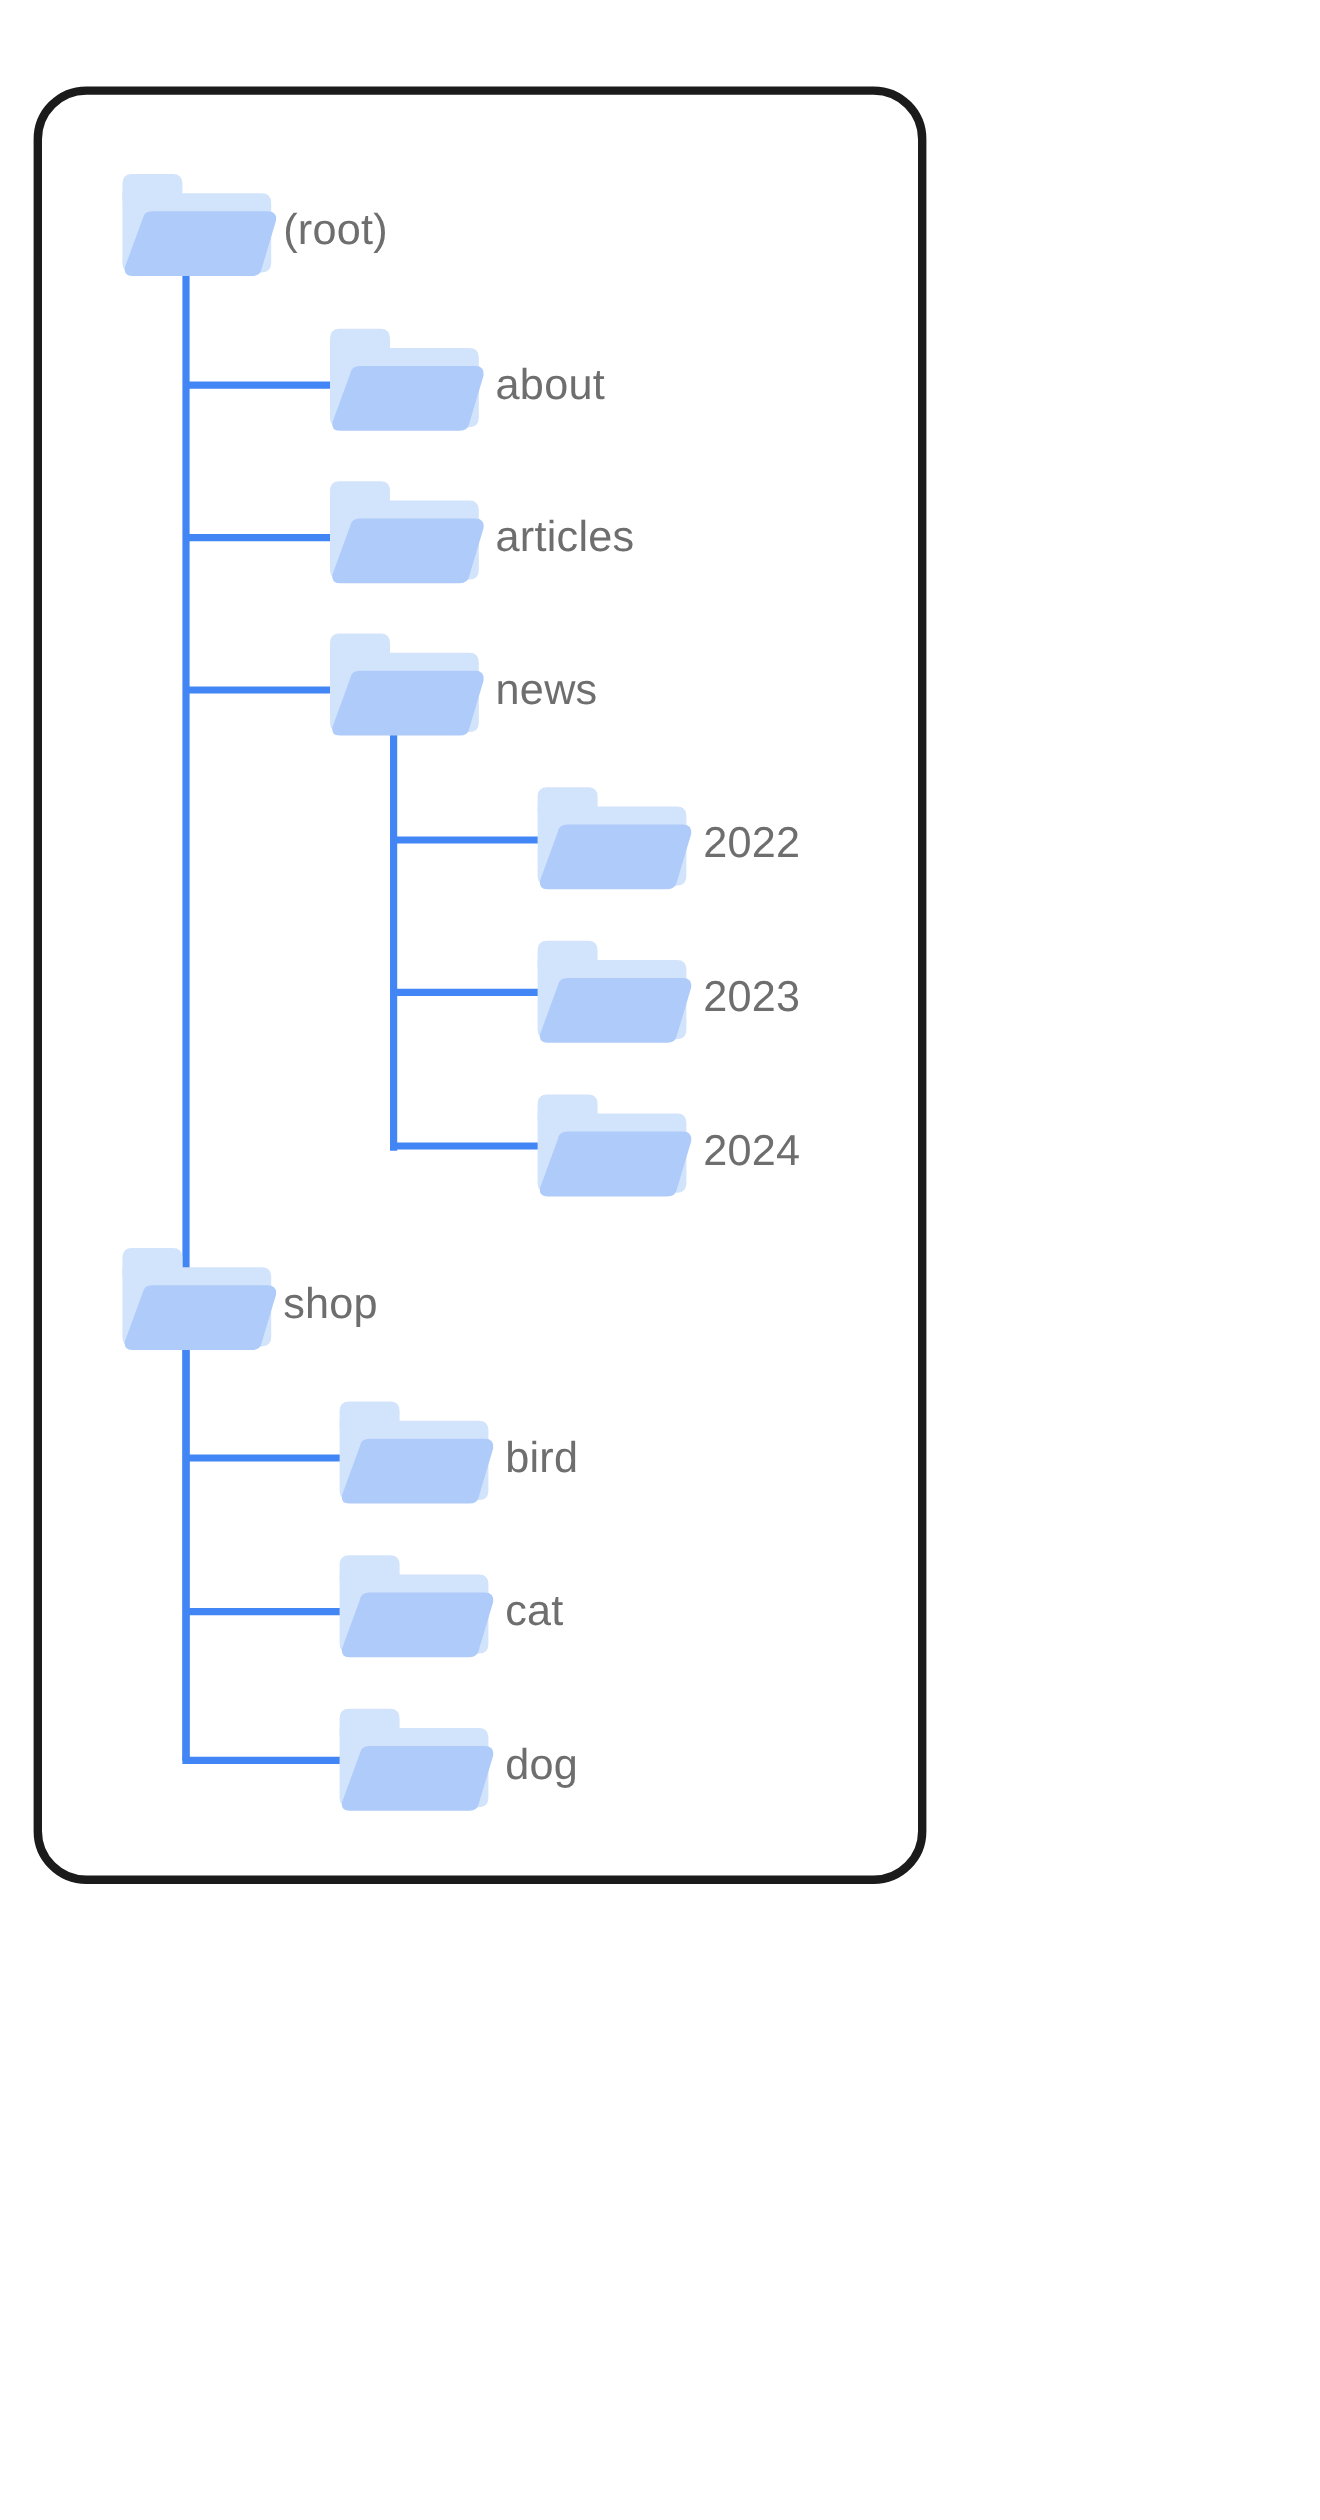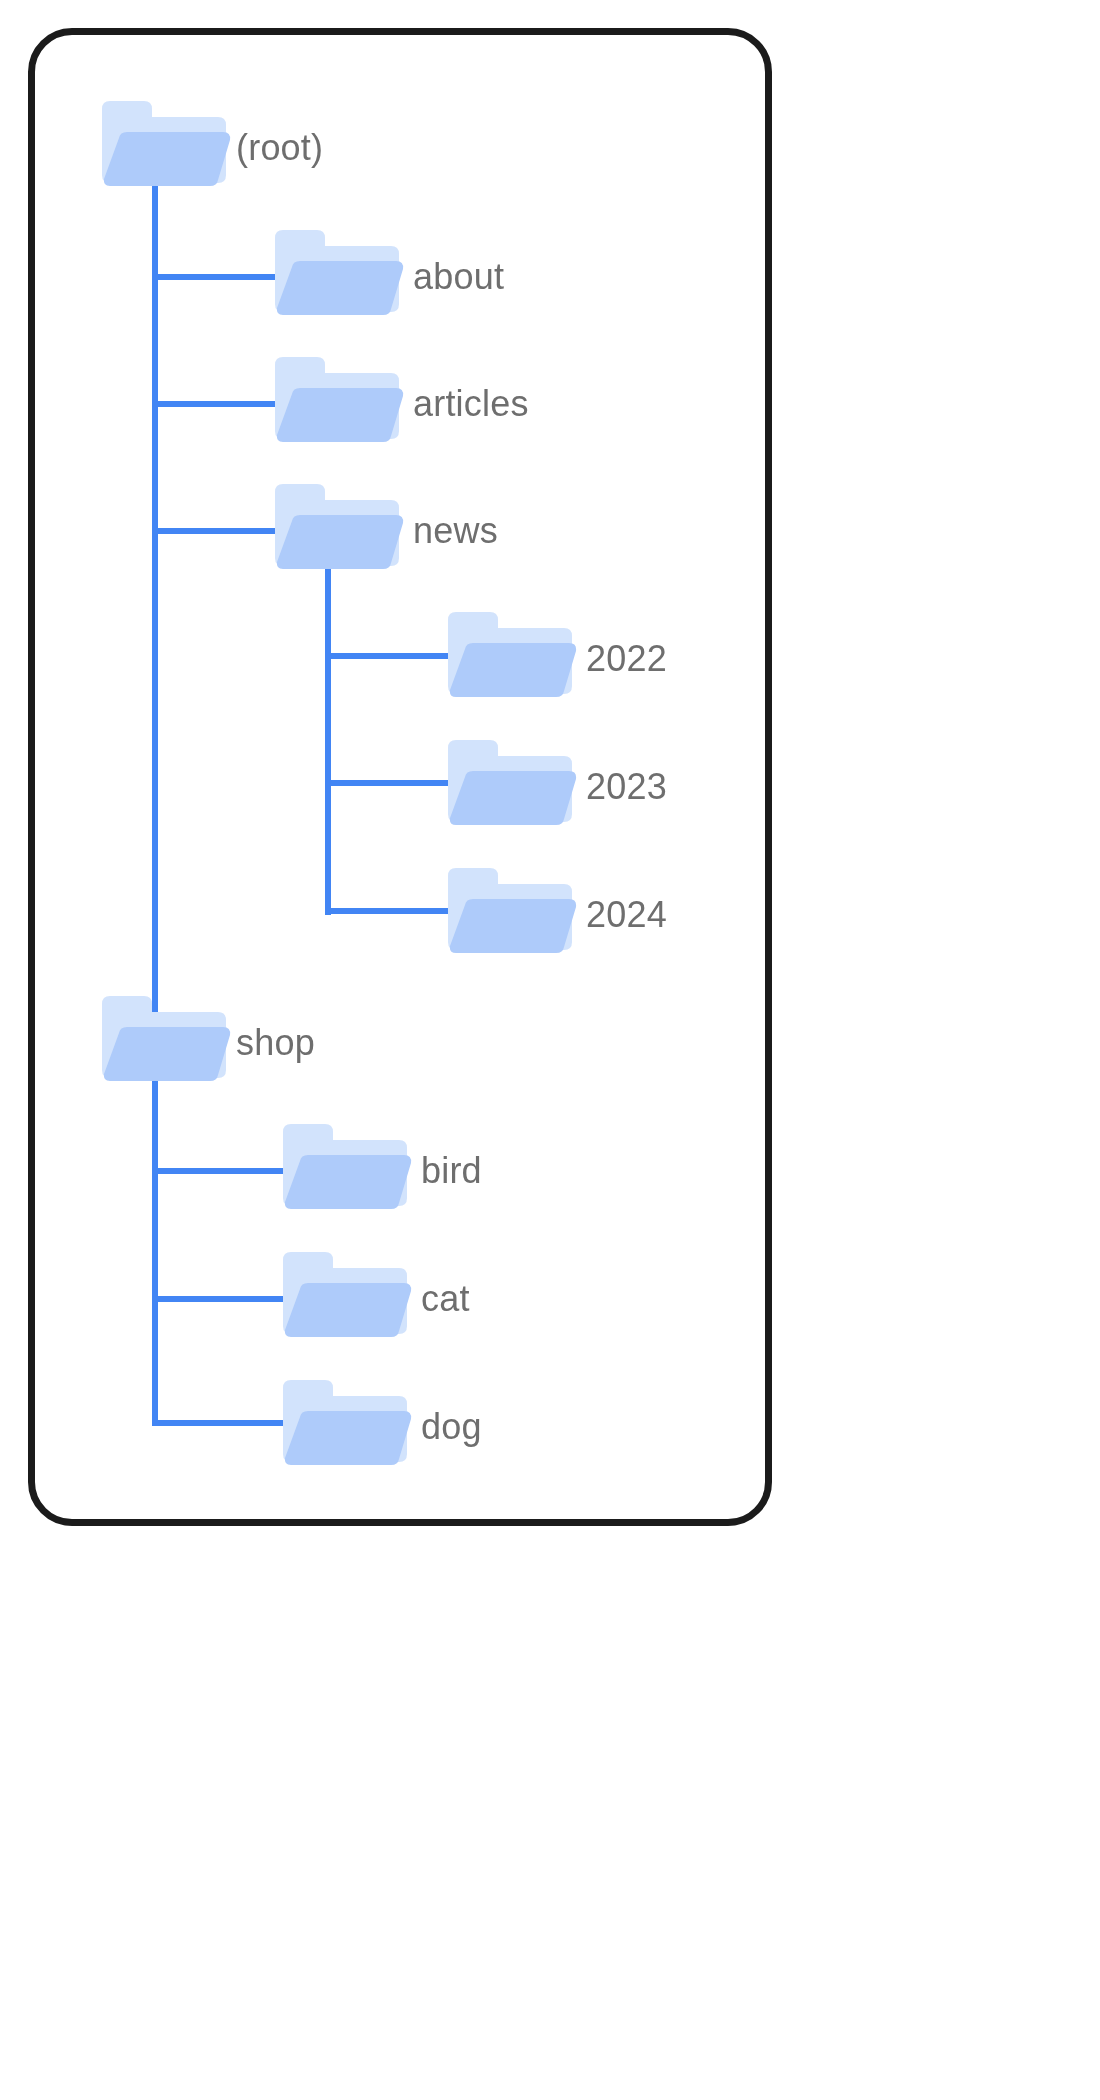--- a/index.html
+++ b/index.html
@@ -11,20 +11,21 @@
   body {
     font-family: "Liberation Sans", sans-serif;
     -webkit-font-smoothing: antialiased;
   }
   #stage {
     position: relative;
     width: 1100px;
     height: 1839px;
     background: #ffffff;
     overflow: hidden;
+    margin-top: 44px;
   }
   
   #card {
     position: absolute;
     left: 28px;
     top: 28px;
     width: 744px;
     height: 1498px;
     border: 7px solid #1b1b1b;
     border-radius: 44px;

